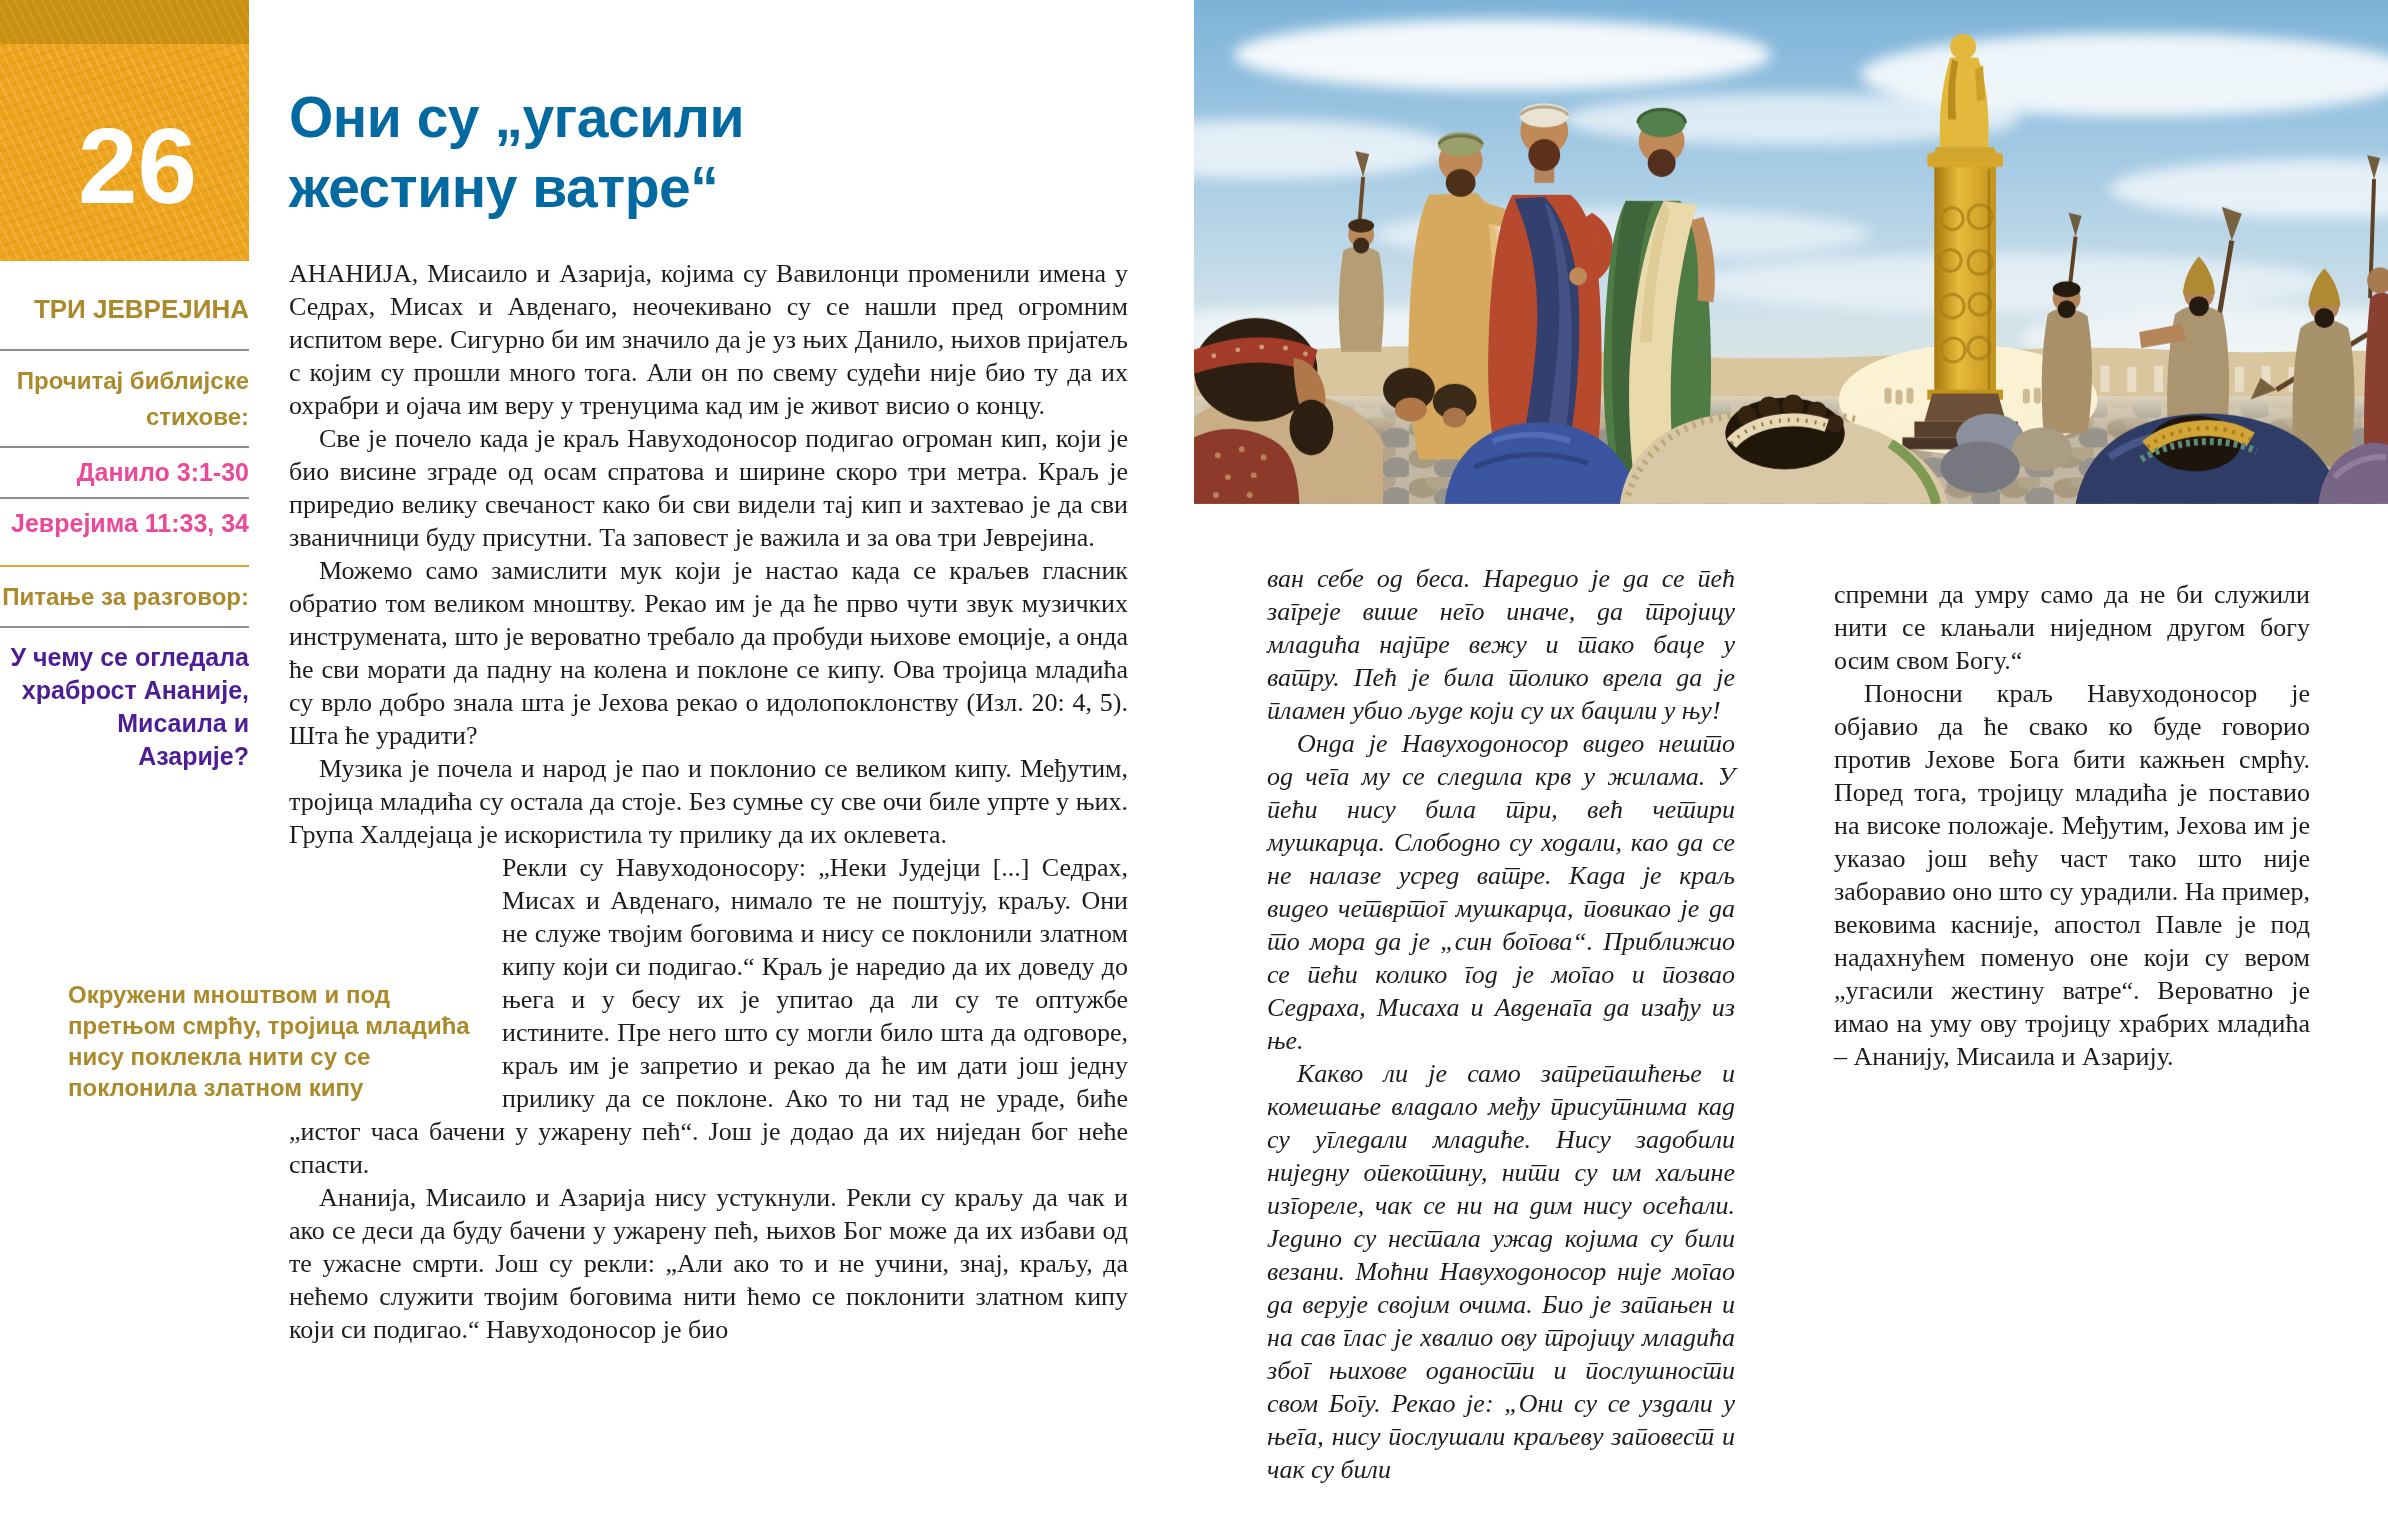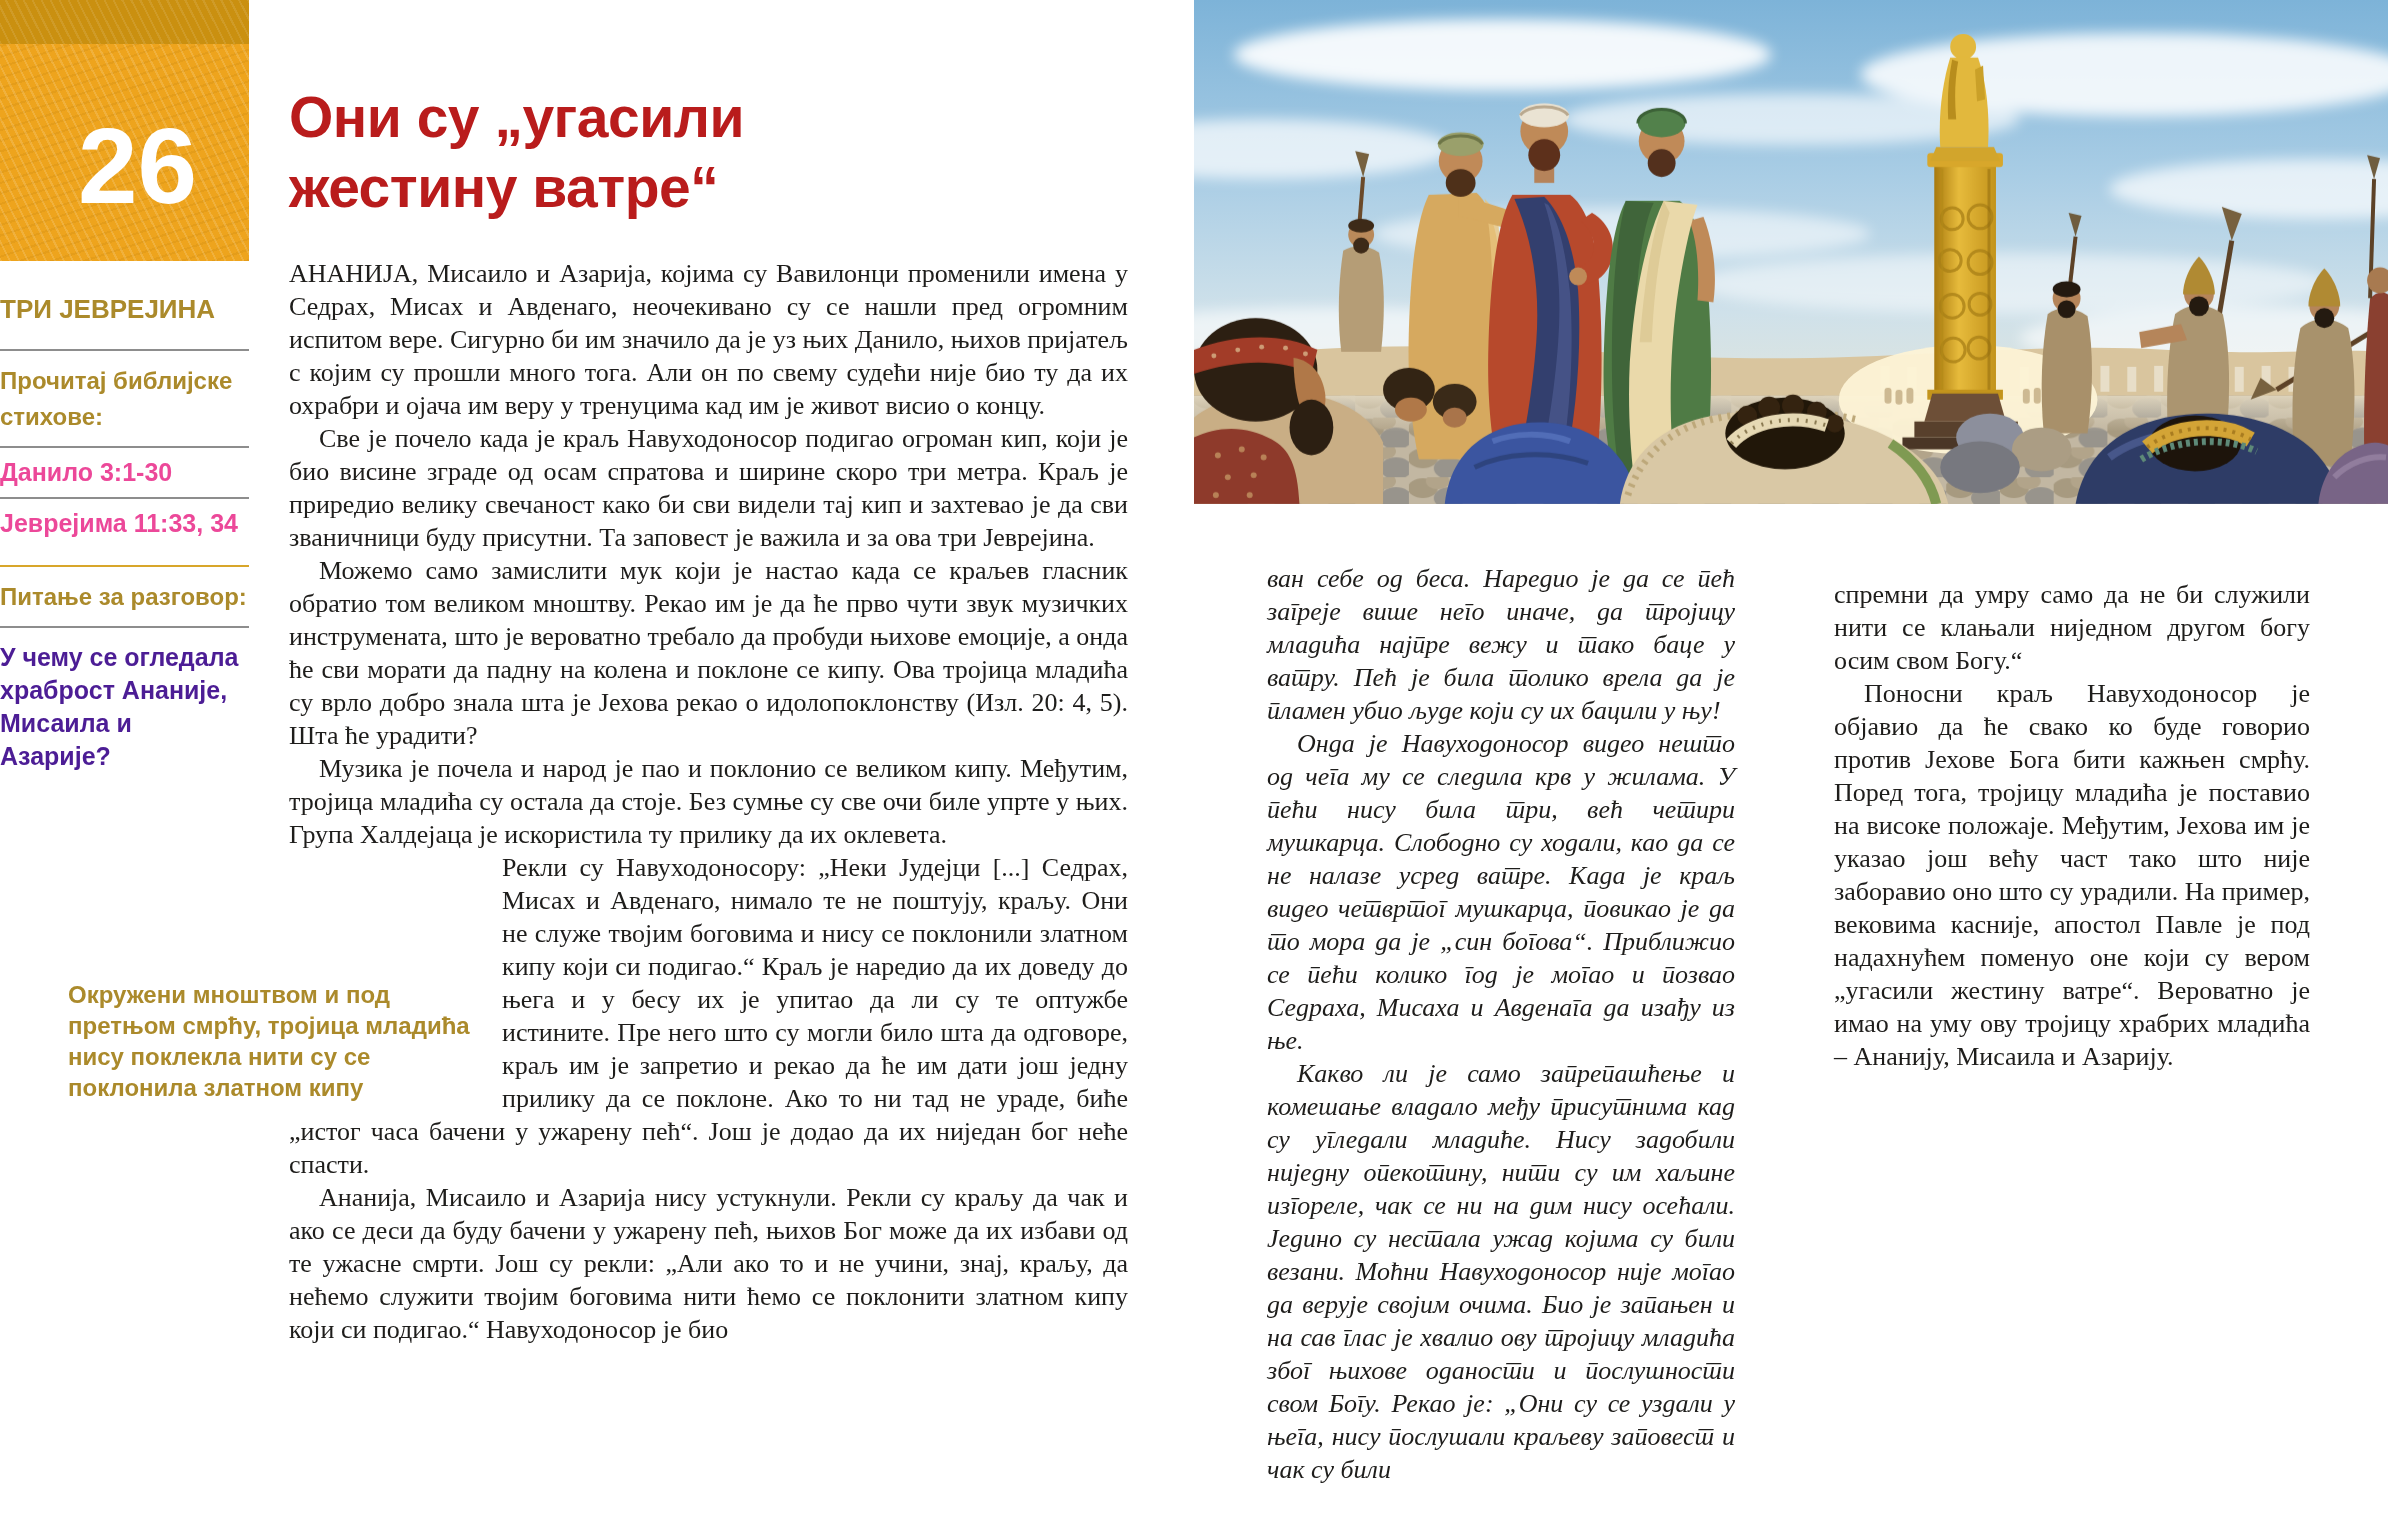--- a/index.html
+++ b/index.html
@@ -8,33 +8,33 @@
 
   
   .badge{position:absolute;left:0;top:0;width:249px;height:261px;background:#eea41d;
          background-image:
            repeating-linear-gradient(63deg, rgba(255,255,255,.14) 0 2px, rgba(255,255,255,0) 2px 8px),
            repeating-linear-gradient(-18deg, rgba(160,105,0,.12) 0 2px, rgba(160,105,0,0) 2px 10px);}
   .badge-top{position:absolute;left:0;top:0;right:0;height:44px;background:#ca9010;
          background-image:repeating-linear-gradient(63deg, rgba(255,255,255,.10) 0 2px, rgba(255,255,255,0) 2px 8px);}
   .badge-num{position:absolute;top:113px;right:52px;margin:0;
          font:700 107px/1 "Liberation Sans",sans-serif;color:#ffffff;}
-  .side{position:absolute;left:0;top:261px;width:249px;text-align:left;
+  .side{position:absolute;left:0;top:261px;width:249px;text-align:right;
         font-family:"Liberation Sans",sans-serif;}
   .side hr{border:0;border-top:2px solid #8d8d8d;margin:0;}
   .side hr.gold{border-top-color:#d8a62a;}
   .side hr.gap{margin-top:28px;}
   .side .cat{margin:33px 0 24px;font-size:26px;font-weight:700;color:#ab8a2b;}
   .side .lab{margin:12px 0 11px;font-size:24px;line-height:36px;font-weight:700;color:#ab8a2b;}
   .side .scrip{margin:10px 0 11px;font-size:25px;line-height:28px;font-weight:700;color:#ec4899;}
   .side .question{margin:13px 0 0;font-size:25px;line-height:33px;font-weight:700;color:#4c1d95;}
 
   
   .title{position:absolute;left:289px;top:82px;width:557px;margin:0;
-         font:700 57px/70px "Liberation Sans",sans-serif;color:#b91c1c;letter-spacing:-0.5px;}
+         font:700 57px/70px "Liberation Sans",sans-serif;color:#0369a1;letter-spacing:-0.5px;}
   .col{position:absolute;font-size:26px;line-height:33px;color:#1e1d1b;text-align:justify;}
   .col p{margin:0;}
   .col p.ind{text-indent:30px;}
   .col1{left:289px;top:257px;width:839px;}
   .col2{left:1267px;top:562px;width:468px;font-style:italic;}
   .col3{left:1834px;top:578px;width:476px;}
   .cap-spacer{float:left;width:213px;height:239px;}
   .caption{position:absolute;left:60px;top:971px;width:410px;margin:8px;
            font:700 24px/31px "Liberation Sans",sans-serif;color:#ab8a2b;text-align:left;}
 

